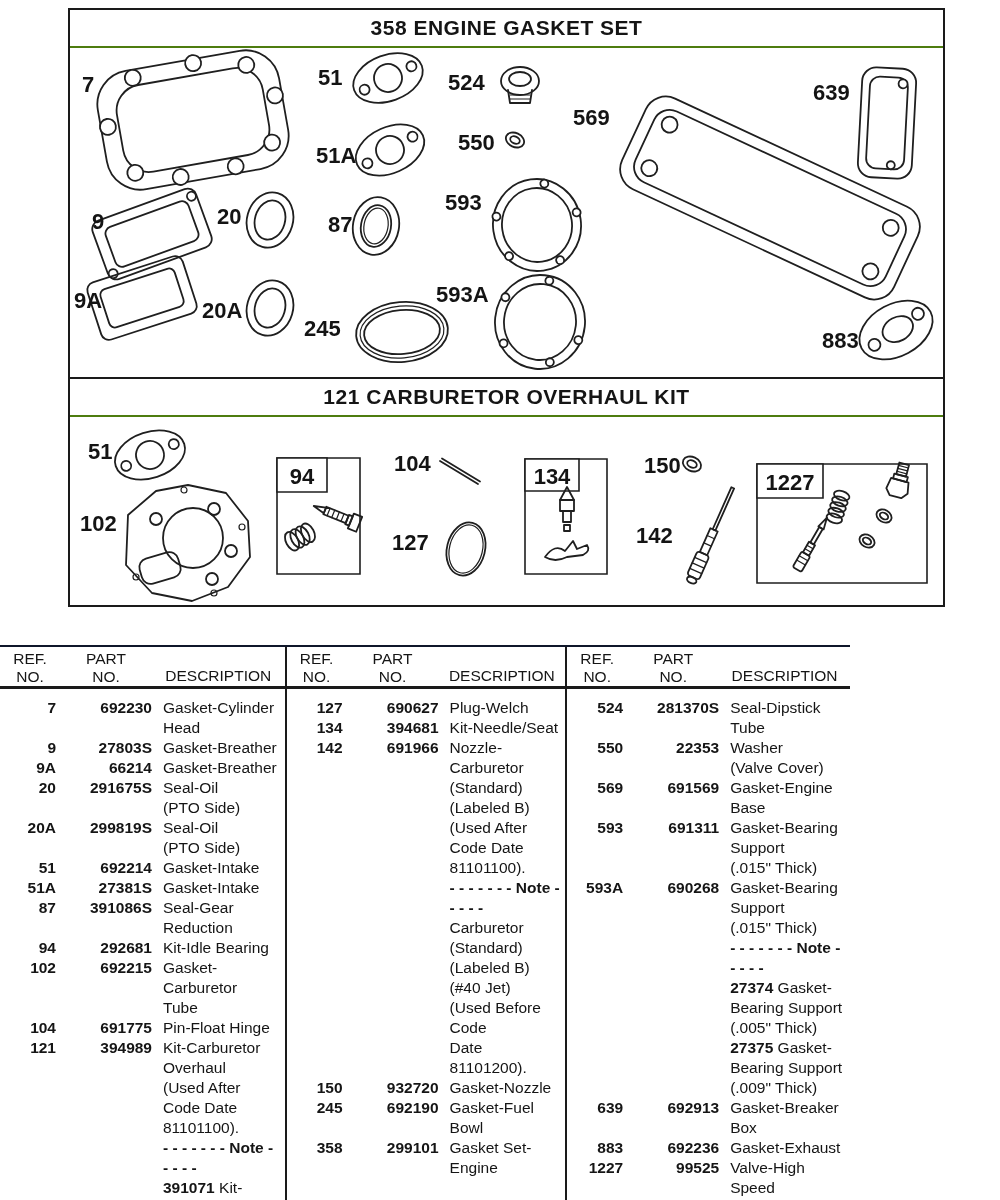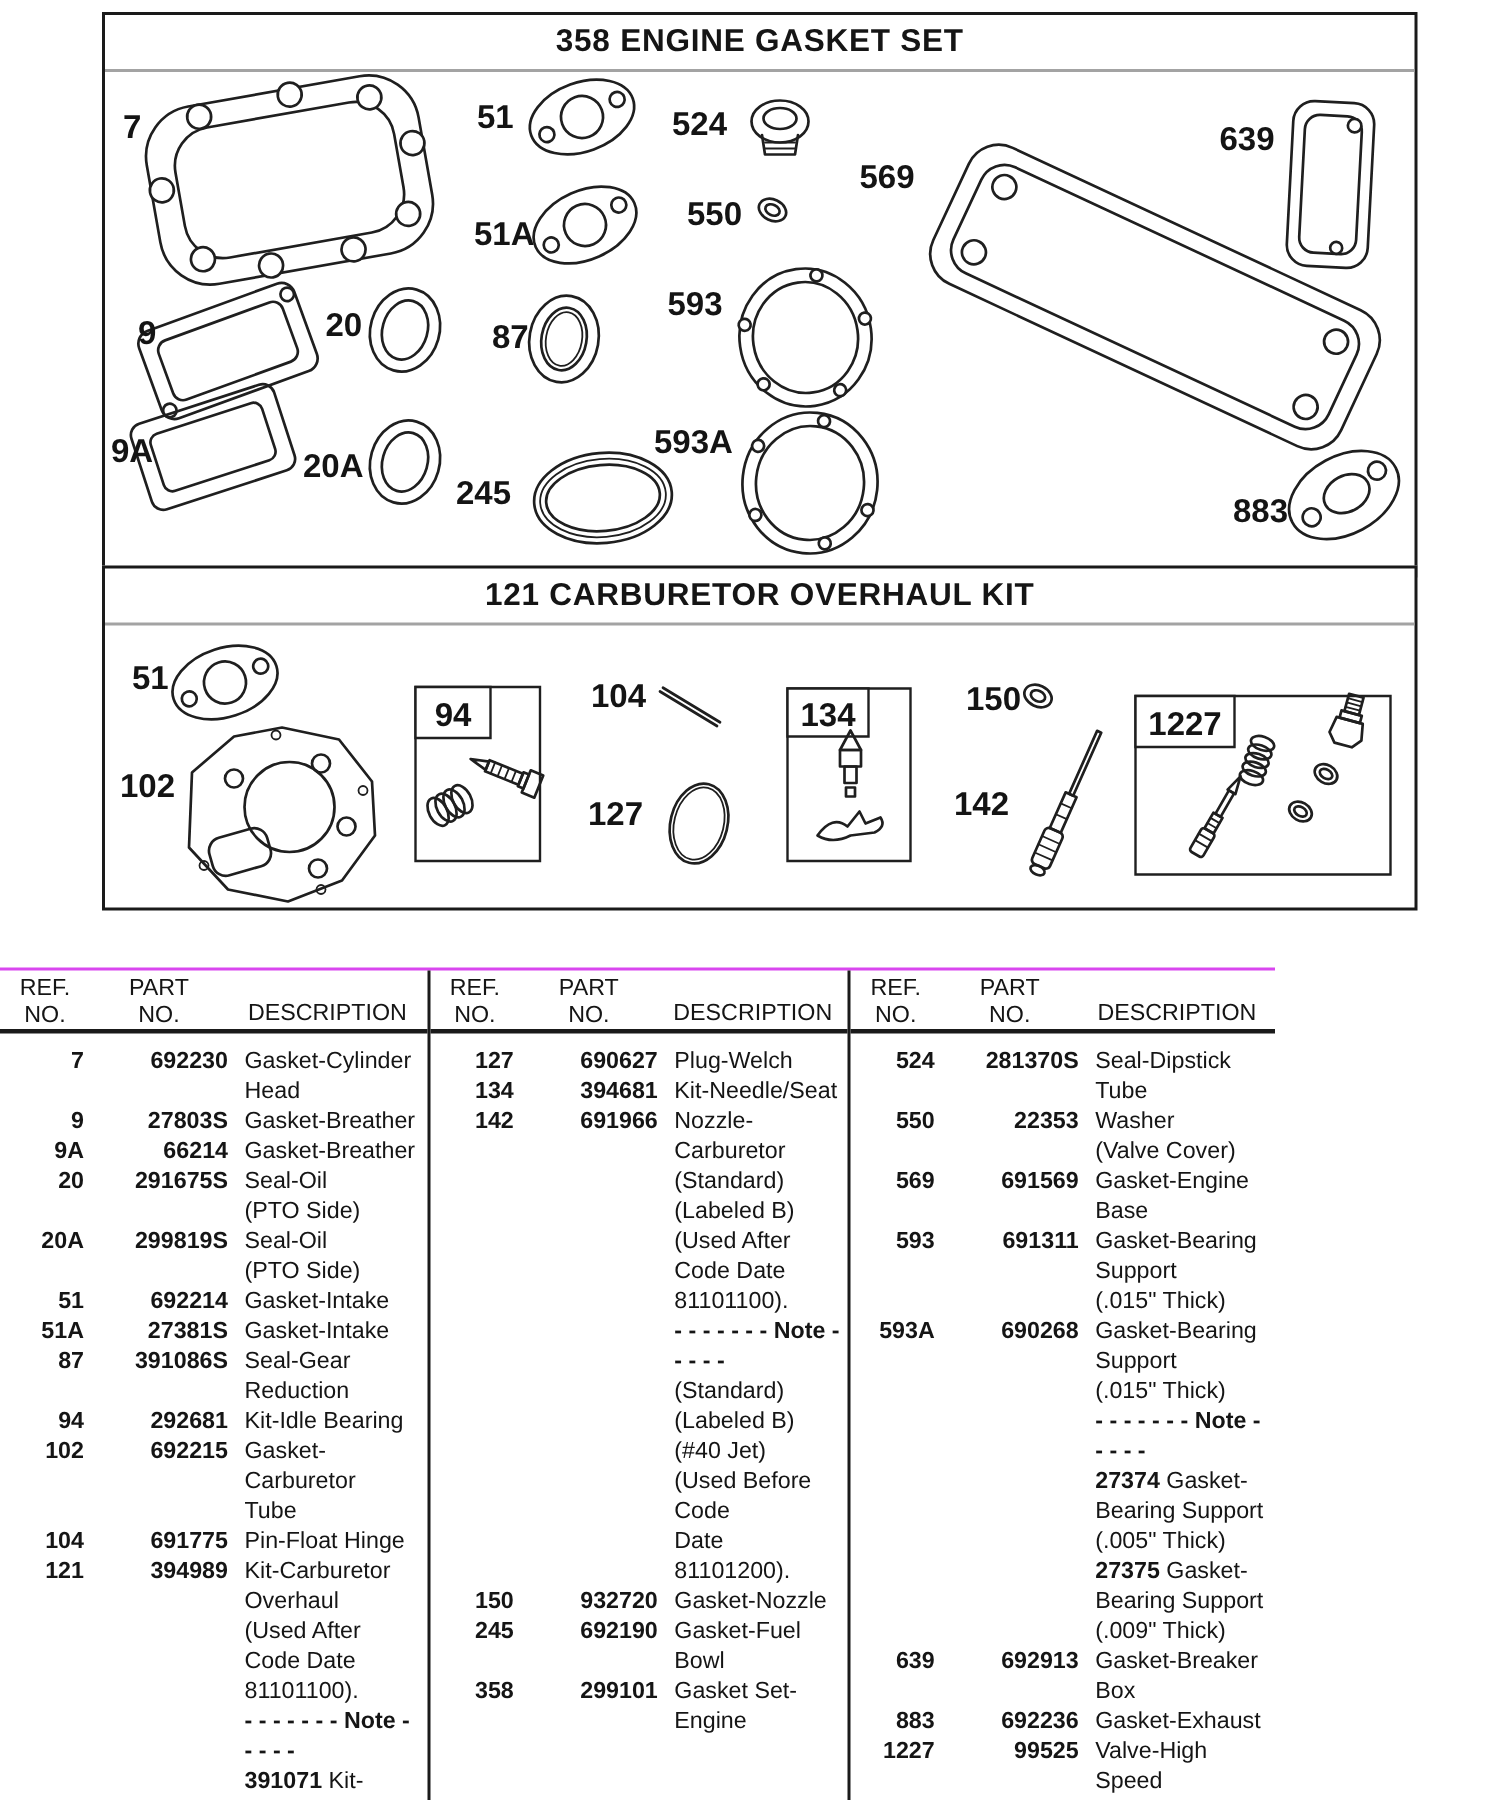--- a/index.html
+++ b/index.html
@@ -5,35 +5,35 @@
   html,body{margin:0;padding:0;}
   body{
     width:1000px;height:1200px;position:relative;background:#fff;
     font-family:"Liberation Sans",sans-serif;color:#151515;
     -webkit-font-smoothing:antialiased;
   }
   .panel{position:absolute;border:2px solid #1a1a1a;background:#fff;box-sizing:border-box;}
   #panel-engine{left:68px;top:8px;width:877px;height:377px;}
   #panel-carb{left:68px;top:377px;width:877px;height:230px;}
   .panel-title{
-    height:36px;border-bottom:2px solid #a3a3a3;display:flex;align-items:center;justify-content:center;
+    height:36px;border-bottom:2px solid #4d7c0f;display:flex;align-items:center;justify-content:center;
     font-weight:bold;font-size:21px;letter-spacing:.5px;white-space:pre;
   }
   svg.diagram{position:absolute;left:0;top:38px;display:block;}
   svg.diagram *{vector-effect:non-scaling-stroke;}
   .part{stroke:#1f1f1f;stroke-width:1.8;fill:none;stroke-linejoin:round;stroke-linecap:round;}
   .part .thin{stroke-width:1.2;}
   .part .fillw{fill:#fff;}
   text.plabel{font-family:"Liberation Sans",sans-serif;font-weight:bold;font-size:22px;fill:#141414;stroke:none;}
   rect.subbox{fill:#fff;stroke:#1f1f1f;stroke-width:1.6;}
 
   
   #parts-table{
     position:absolute;left:0;top:645px;width:850px;height:555px;
-    border-top:2px solid #d946ef;display:flex;box-sizing:border-box;
+    border-top:2px solid #0f172a;display:flex;box-sizing:border-box;
   }
   .tcol{box-sizing:border-box;}
   .tcol:nth-child(1){width:335px;}
   .tcol:nth-child(2){width:330px;border-left:2px solid #1a1a1a;}
   .tcol:nth-child(3){width:335px;border-left:2px solid #1a1a1a;}
   .thead{
     height:42px;border-bottom:3px solid #1a1a1a;box-sizing:border-box;
     display:grid;grid-template-columns:60px 92px 1fr;font-size:15.5px;line-height:18px;padding-top:3px;
   }
   .thead .h{text-align:center;}
@@ -491,20 +491,25 @@
           <div class="c-desc">81101100).</div>
         </div>
         <div class="trow">
           <div class="c-ref"></div>
           <div class="c-part"></div>
           <div class="c-desc"><b>- - - - - - -  Note  - - - - -</b></div>
         </div>
         <div class="trow">
           <div class="c-ref"></div>
           <div class="c-part"></div>
+          <div class="c-desc">Carburetor</div>
+        </div>
+        <div class="trow">
+          <div class="c-ref"></div>
+          <div class="c-part"></div>
           <div class="c-desc">(Standard)</div>
         </div>
         <div class="trow">
           <div class="c-ref"></div>
           <div class="c-part"></div>
           <div class="c-desc">(Labeled B)</div>
         </div>
         <div class="trow">
           <div class="c-ref"></div>
           <div class="c-part"></div>

